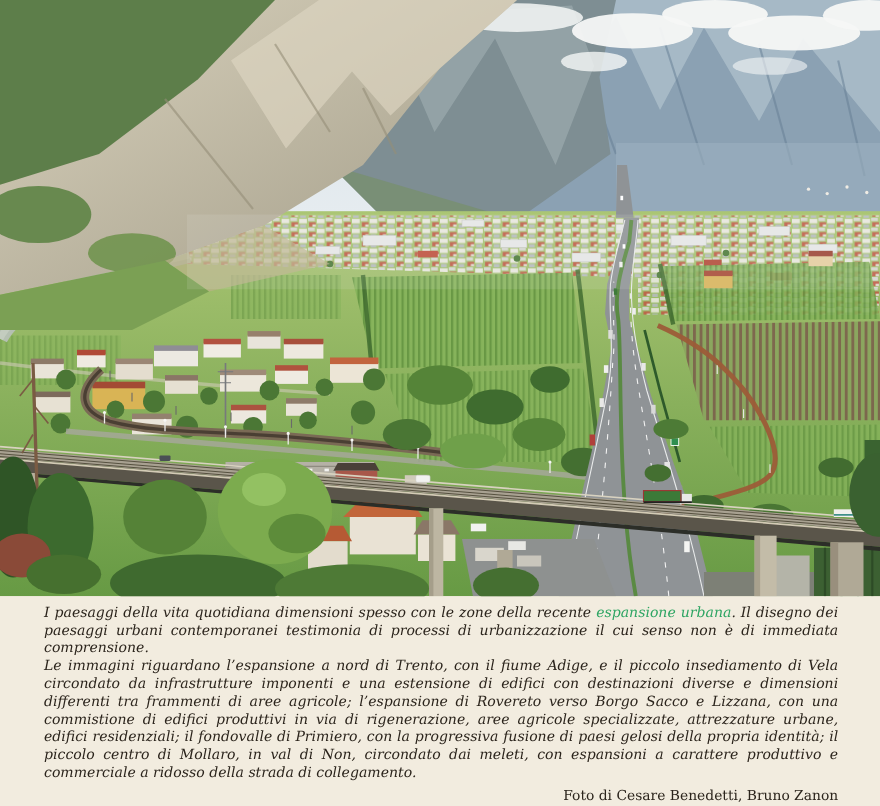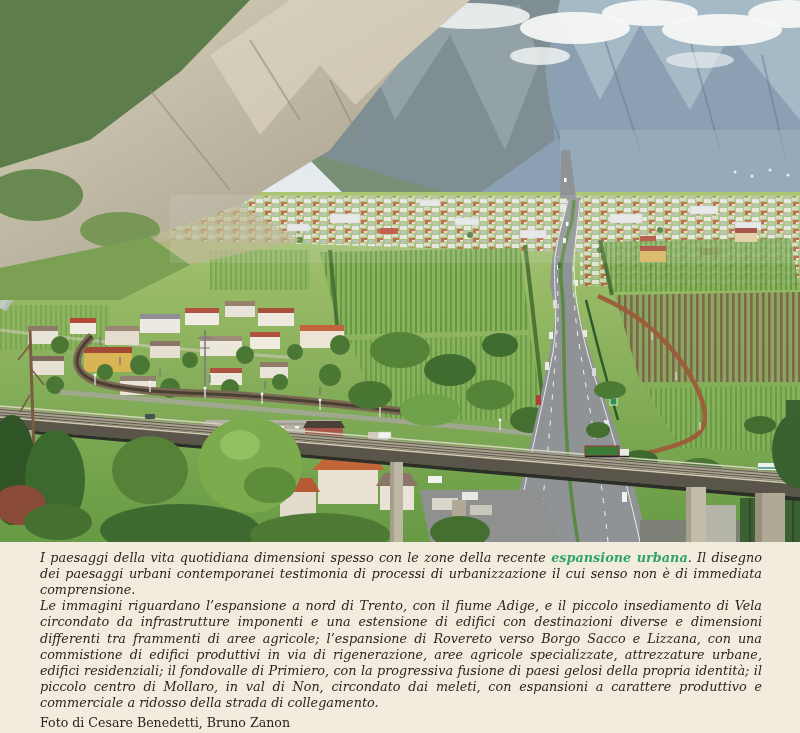--- a/index.html
+++ b/index.html
@@ -11,24 +11,24 @@
   figure{margin:0;width:800px;height:542px;line-height:0;}
   .caption{
     padding:8px 38px 0 40px;
     color:#2b241c;
     font-style:italic;
     font-size:12.8px;
     line-height:1.26;
     text-align:justify;
   }
   .caption p{margin:0;}
-  .hl{font-weight:bold;font-style:italic;margin-top:17px;}
+  .hl{font-weight:normal;font-style:italic;margin-top:17px;}
   .credit{
     font-style:normal;
-    text-align:left;
+    text-align:right;
     font-size:12.6px;
     margin-top:4px;
     line-height:1.2;
   }
 </style>
 </head>
 <body style="background-color: rgb(242, 236, 223);">
 
 <figure>
 <svg width="800" height="542" viewBox="0 0 800 542" xmlns="http://www.w3.org/2000/svg" aria-label="Aerial view of the Adige valley north of Trento: the A22 motorway and a long viaduct cross orchards and the small settlement of Vela, with the river Adige, urban sprawl and steep mountains behind">

